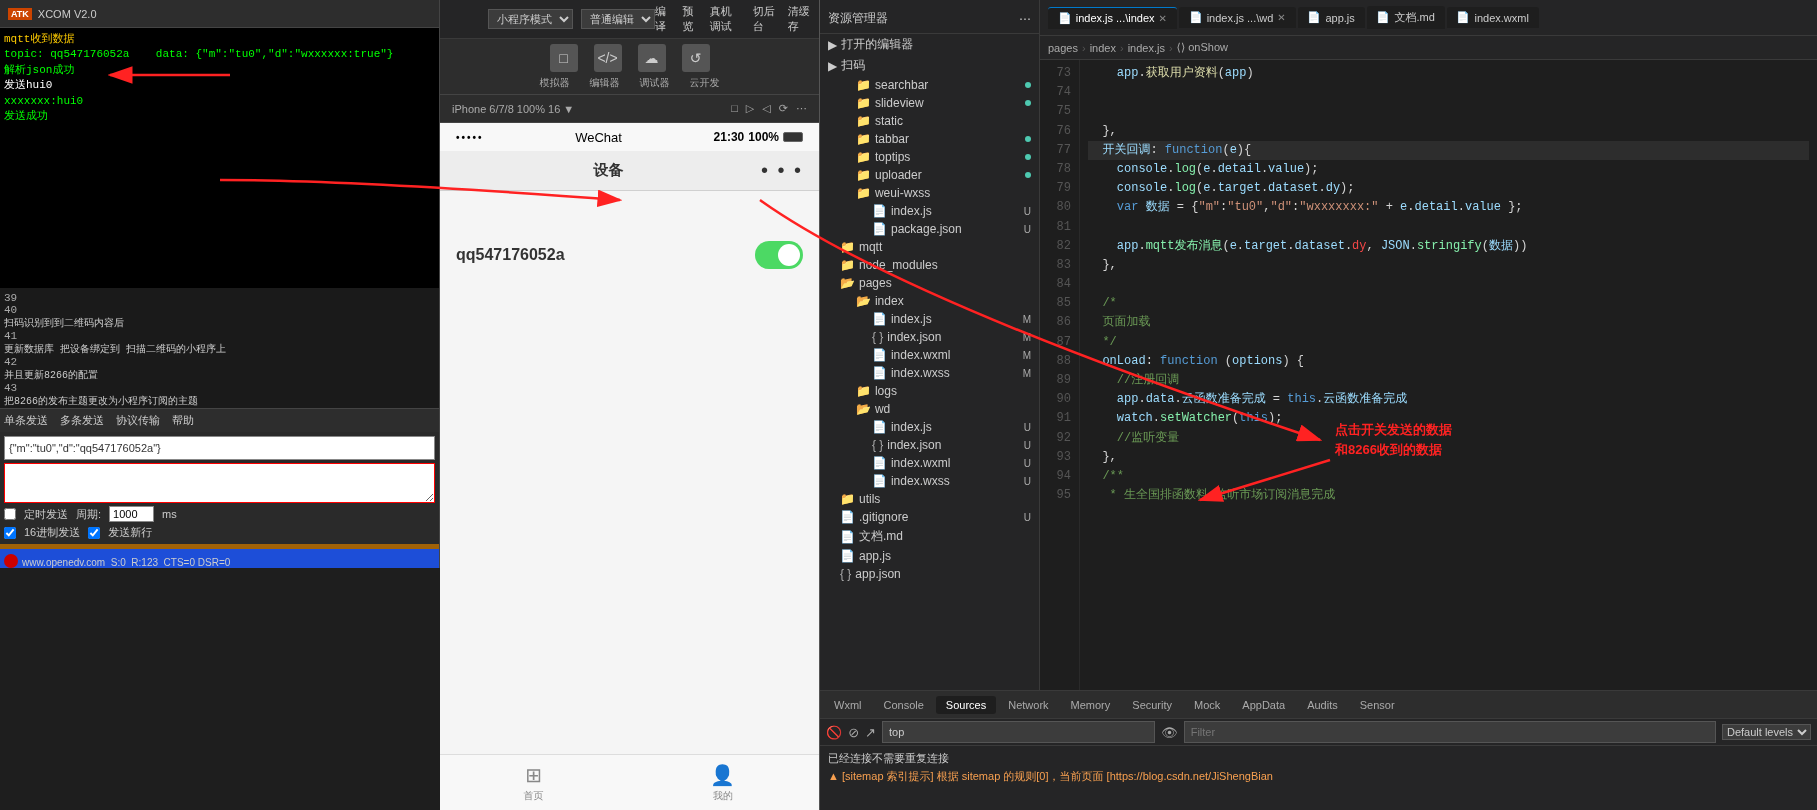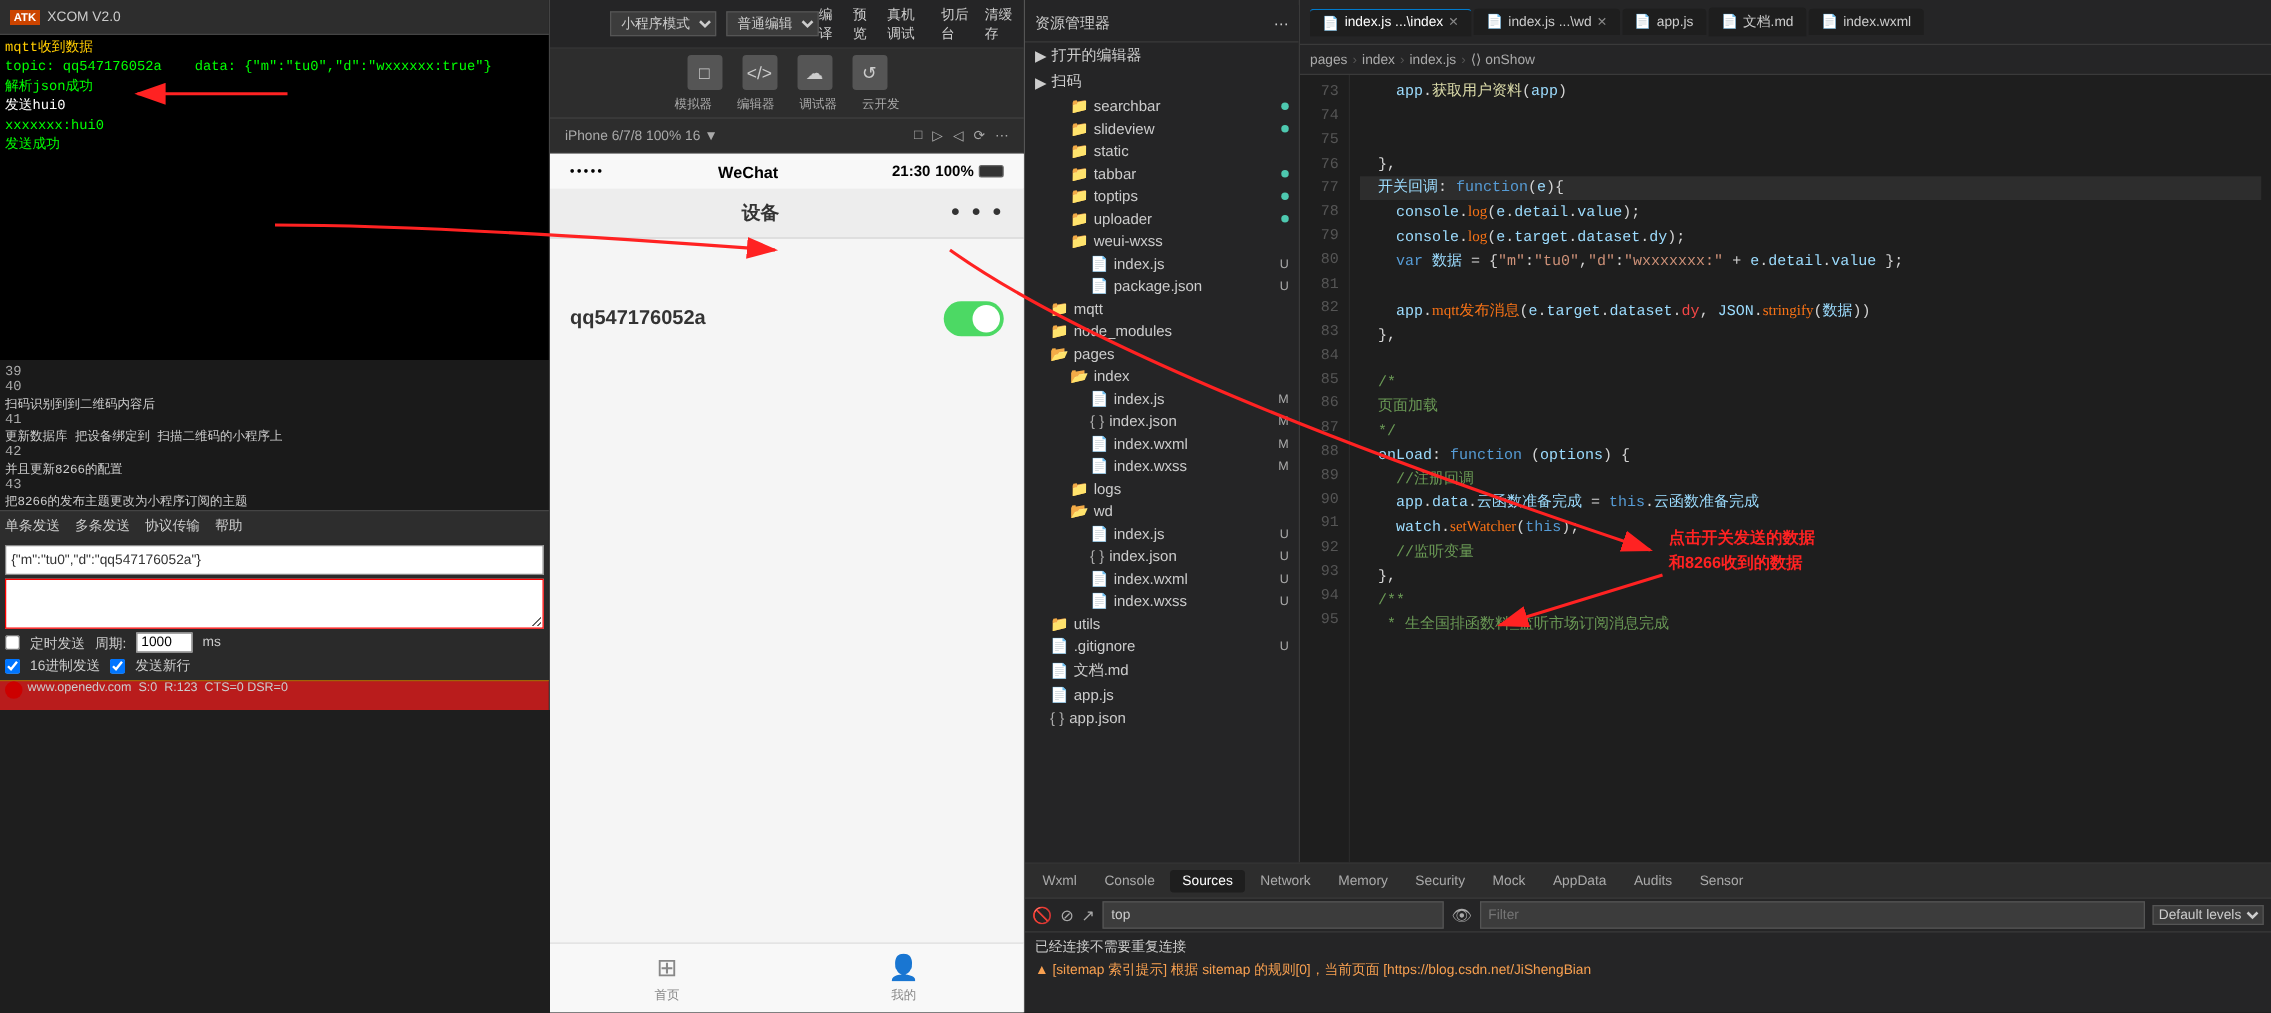--- a/index.html
+++ b/index.html
@@ -101,28 +101,28 @@
     .checkbox-row input[type=checkbox] { width: 12px; height: 12px; }
     .period-input {
       width: 45px;
       background: #fff;
       border: 1px solid #888;
       font-size: 11px;
       padding: 1px 3px;
     }
 
     .status-bar {
-      background: #b91c1c;
+      background: #1d4ed8;
       height: 24px;
       display: flex;
-      align-items: flex-start;
+      align-items: flex-end;
       padding: 0 4px;
       font-size: 10px;
       color: #ccc;
-      border-top: 1px solid #a16207;
+      border-top: 5px solid #a16207;
     }
 
     .status-red-dot {
       width: 14px;
       height: 14px;
       border-radius: 50%;
       background: #cc0000;
       margin-right: 4px;
     }
 
@@ -380,21 +380,21 @@
       font-family: 'Courier New', monospace;
       font-size: 12px;
       line-height: 1.6;
       padding: 4px 8px;
       overflow: hidden;
       color: #d4d4d4;
     }
 
     .code-line { white-space: pre; }
     .kw { color: #569cd6; }
-    .fn { color: #f97316; font-family: Liberation Serif, serif; }
+    .fn { color: #86efac; }
     .str { color: #ce9178; }
     .comment { color: #6a9955; }
     .prop { color: #9cdcfe; }
 
     
     .debug-panel {
       background: #252526;
       height: 120px;
       border-top: 1px solid #3a3a3a;
       display: flex;
@@ -628,21 +628,21 @@
         <span>◁</span>
         <span>⟳</span>
         <span>⋯</span>
       </div>
     </div>
 
     <div class="phone-frame">
 
       <div class="phone-statusbar">
         <span class="phone-dots">•••••</span>
-        <span style="font-size:13px; font-weight:bold;">WeChat</span>
+        <span style="font-size:13px; font-weight:normal;">WeChat</span>
         <div style="display:flex; align-items:center; gap:4px;">
           <span>21:30</span>
           <span>100%</span>
           <span style="background:#333; width:20px; height:10px; border-radius:2px; display:inline-block; border:1px solid #666;"></span>
         </div>
       </div>
 
       <div style="background:#ededed; height:40px; display:flex; align-items:center; justify-content:space-between; padding:0 16px; border-bottom:1px solid #d0d0d0;">
         <span style="font-size:18px; color:#333;"></span>
         <span style="font-size:15px; font-weight:bold; color:#333;">设备</span>

